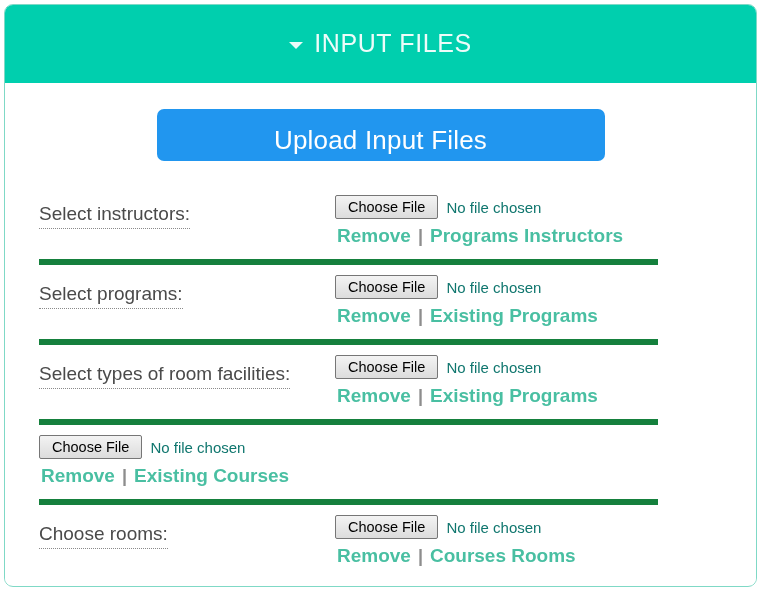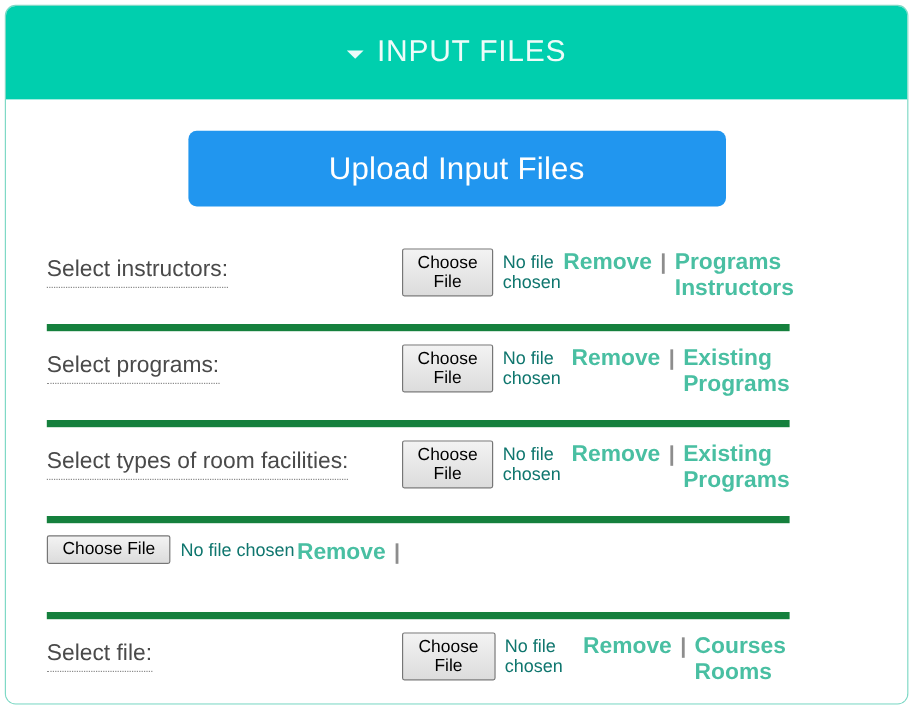--- a/index.html
+++ b/index.html
@@ -67,21 +67,21 @@
 
   
   .upload-wrap {
     display: flex;
     justify-content: center;
     padding-top: 26px;
     padding-bottom: 24px;
   }
   .upload-btn {
     width: 448px;
-    height: 63px;
+    height: 52px;
     background: #2196ef;
     border: none;
     border-radius: 7px;
     color: #ffffff;
     font-size: 26px;
     font-family: "Liberation Sans", sans-serif;
     font-weight: 400;
     letter-spacing: 0.2px;
     cursor: pointer;
     line-height: 63px;
@@ -115,22 +115,22 @@
     color: #4a4a4a;
     font-weight: 400;
     border-bottom: 1px dotted #8a8a8a;
     padding-bottom: 3px;
     display: inline-block;
     cursor: help;
   }
   .row-control-cell {
     flex: 1 1 auto;
     display: flex;
-    flex-direction: row;
-    align-items: center;
+    flex-direction: column;
+    align-items: flex-start;
   }
   .file-input-line {
     display: flex;
     align-items: center;
     gap: 8px;
     margin-bottom: 4px;
   }
   .choose-file-btn {
     font-family: "Liberation Sans", sans-serif;
     font-size: 14.5px;
@@ -239,27 +239,28 @@
 
       <div class="file-row">
         <div class="row-control-cell">
           <div class="file-input-line">
             <button class="choose-file-btn">Choose File</button>
             <span class="no-file-text">No file chosen</span>
           </div>
           <div class="links-line">
             <a class="tlink">Remove</a>
             <span class="sep">|</span>
-          </div>
-        </div>
-      </div>
-
-      <div class="file-row">
-        <div class="row-label-cell">
-          <span class="row-label">Select file:</span>
+            <a class="tlink">Existing Courses</a>
+          </div>
+        </div>
+      </div>
+
+      <div class="file-row">
+        <div class="row-label-cell">
+          <span class="row-label">Choose rooms:</span>
         </div>
         <div class="row-control-cell">
           <div class="file-input-line">
             <button class="choose-file-btn">Choose File</button>
             <span class="no-file-text">No file chosen</span>
           </div>
           <div class="links-line">
             <a class="tlink">Remove</a>
             <span class="sep">|</span>
             <a class="tlink">Courses Rooms</a>

